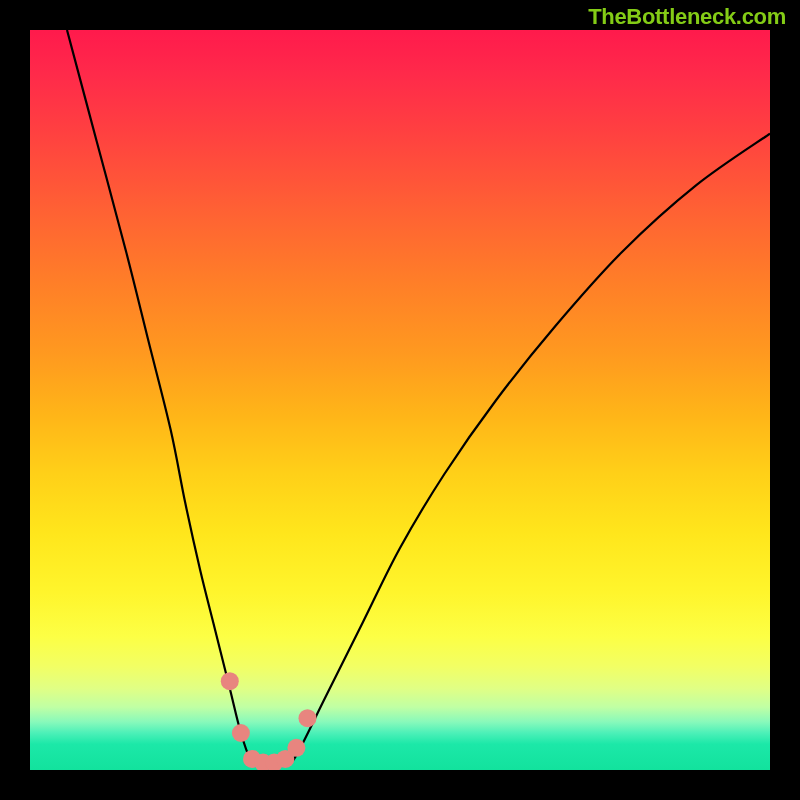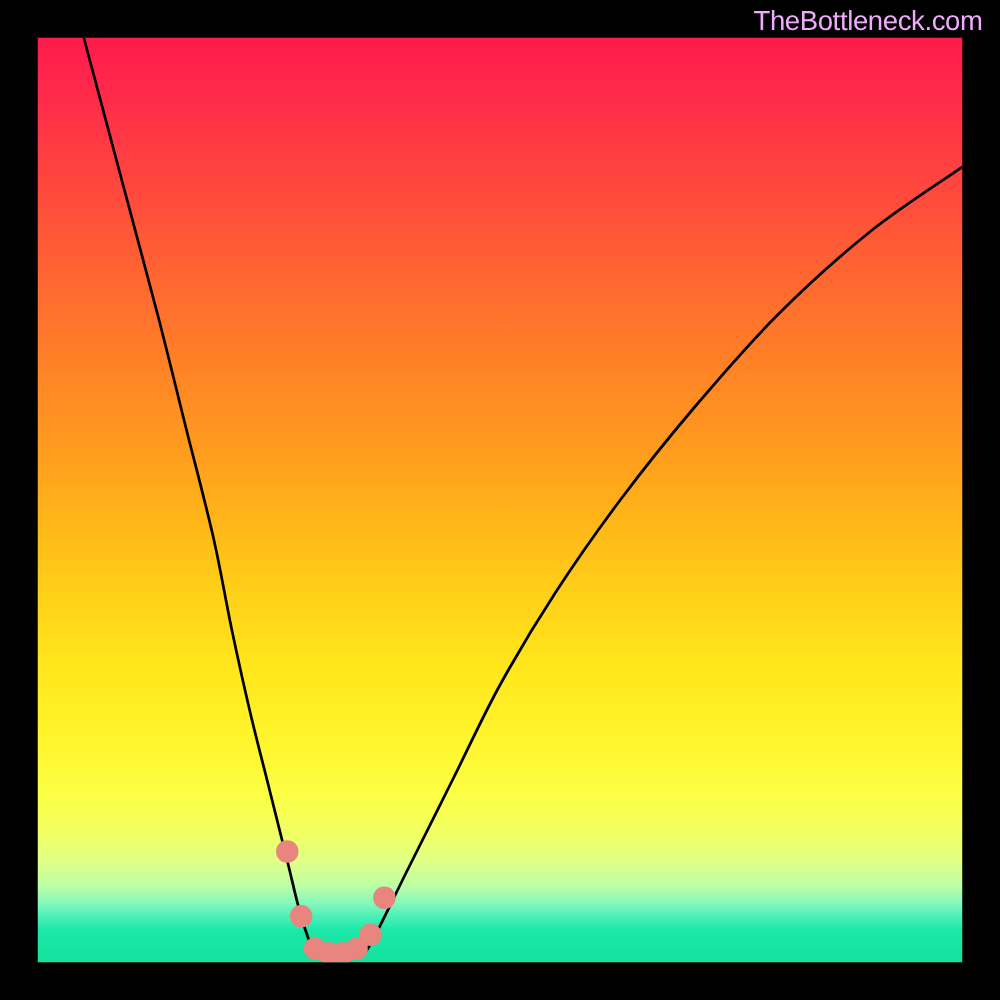--- a/index.html
+++ b/index.html
@@ -8,23 +8,23 @@
     height: 800px;
     background: #000;
     position: relative;
     font-family: Arial, sans-serif;
     overflow: hidden;
   }
   .watermark {
     position: absolute;
     top: 4px;
     right: 14px;
-    color: #f0abfc;
+    color: #84cc16;
     font-size: 22px;
-    font-weight: normal;
+    font-weight: bold;
     z-index: 10;
     letter-spacing: -0.3px;
   }
   .plot-area {
     position: absolute;
     left: 30px;
     top: 30px;
     width: 740px;
     height: 740px;
     overflow: hidden;

